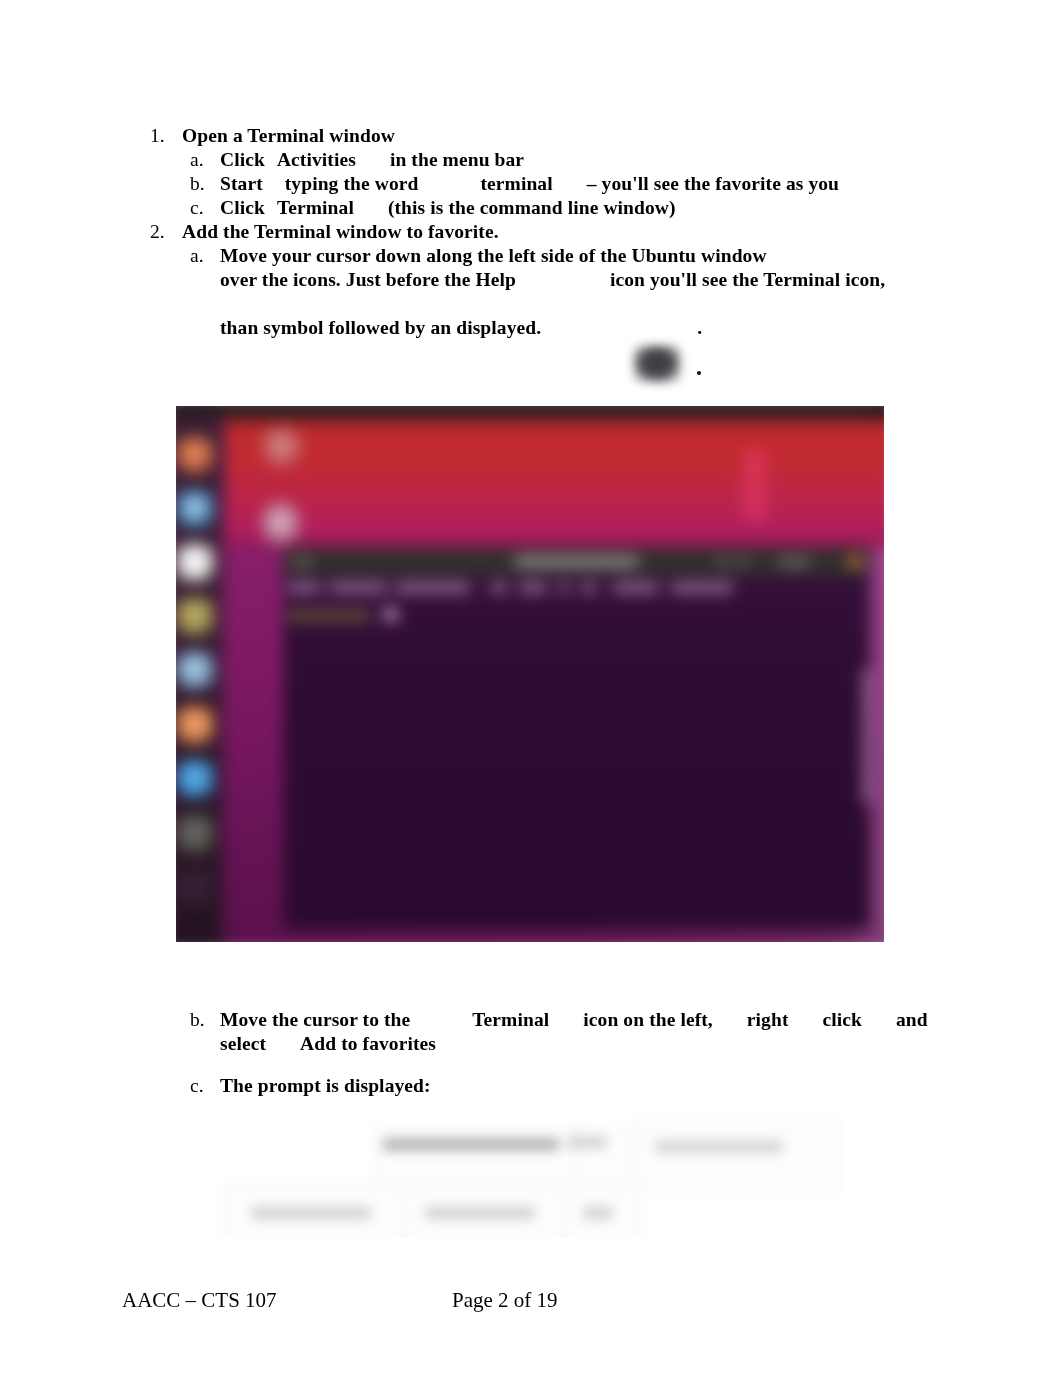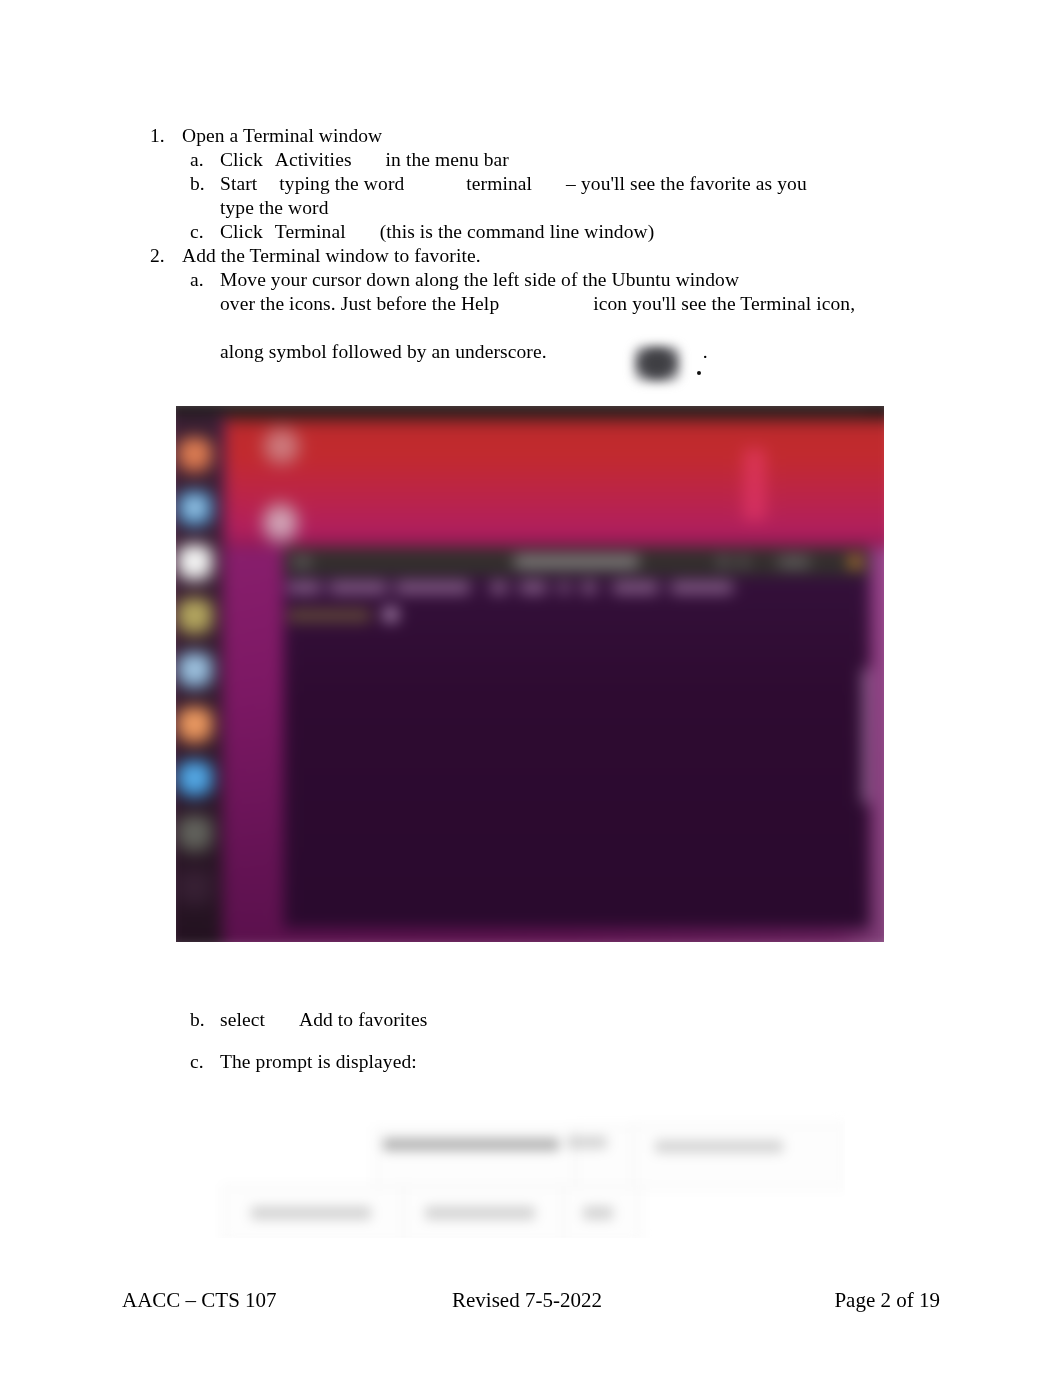--- a/index.html
+++ b/index.html
@@ -41,21 +41,21 @@
   .marker {
     flex: none;
     text-align: left;
   }
   .marker.num { width: 32px; }
   .marker.alpha { width: 30px; }
 
   .lvl1 { padding-left: 0; }
   .lvl2 { padding-left: 40px; }
 
-  .body-text { flex: 1; }
+  .body-text { flex: 1; font-weight: bold; }
 
   .wide-gap { display: inline-block; width: 22px; }
   .gap-sm { display: inline-block; width: 12px; }
   .gap-md { display: inline-block; width: 34px; }
   .gap-lg { display: inline-block; width: 62px; }
   .gap-xl { display: inline-block; width: 94px; }
 
   .hang { padding-left: 30px; }
 
   .spacer-row { height: 24px; }
@@ -282,24 +282,20 @@
         <span>Click</span><span class="gap-sm"></span><span>Activities</span><span class="gap-md"></span><span>in the menu bar</span>
       </span>
     </div>
 
     <div class="li lvl2">
       <span class="marker alpha">b.</span>
       <span class="body-text">
         <span>Start</span><span class="wide-gap"></span><span>typing the word</span><span class="gap-lg"></span><span>terminal</span><span class="gap-md"></span><span>– you'll see the favorite as you</span>
       </span>
     </div>
-    <div class="li lvl2">
-      <span class="marker alpha"></span>
-      <span class="body-text hang" style="padding-left:0">type the word</span>
-    </div>
 
     <div class="li lvl2">
       <span class="marker alpha">c.</span>
       <span class="body-text">
         <span>Click</span><span class="gap-sm"></span><span>Terminal</span><span class="gap-md"></span><span>(this is the command line window)</span>
       </span>
     </div>
 
     <div class="li lvl1">
       <span class="marker num">2.</span>
@@ -308,21 +304,21 @@
 
     <div class="li lvl2">
       <span class="marker alpha">a.</span>
       <span class="body-text">
         <div>Move your cursor down along the left side of the Ubuntu window</div>
         <div>
           <span>over the icons. Just before the Help</span><span class="gap-xl"></span><span>icon you'll see the Terminal icon,</span>
         </div>
         <div class="spacer-row"></div>
         <div>
-          <span>along symbol followed by an underscore.</span><span class="gap-xl"></span><span class="gap-lg"></span><span>.</span>
+          <span>than symbol followed by an displayed.</span><span class="gap-xl"></span><span class="gap-lg"></span><span>.</span>
         </div>
       </span>
     </div>
 
   </div>
 
   <div class="inline-term-icon"></div>
   <div class="inline-term-dot"></div>
 
   <div class="shot-wrap">
@@ -379,20 +375,23 @@
 
     </div>
   </div>
 
   <div class="list-block" style="top:1008px;">
 
     <div class="li lvl2">
       <span class="marker alpha">b.</span>
       <span class="body-text">
         <div>
+          <span>Move the cursor to the</span><span class="gap-lg"></span><span>Terminal</span><span class="gap-md"></span><span>icon on the left,</span><span class="gap-md"></span><span>right</span><span class="gap-md"></span><span>click</span><span class="gap-md"></span><span>and</span>
+        </div>
+        <div>
           <span>select</span><span class="gap-md"></span><span>Add to favorites</span>
         </div>
       </span>
     </div>
 
     <div class="li lvl2" style="margin-top:18px;">
       <span class="marker alpha">c.</span>
       <span class="body-text">The prompt is displayed:</span>
     </div>
 
@@ -411,17 +410,16 @@
       <div class="ps-txt light" style="left:352px; top:28px; width:40px; height:13px;"></div>
       <div class="ps-txt light" style="left:440px; top:32px; width:128px; height:13px;"></div>
       <div class="ps-txt light" style="left:36px; top:98px; width:120px; height:14px;"></div>
       <div class="ps-txt light" style="left:210px; top:98px; width:110px; height:14px;"></div>
       <div class="ps-txt light" style="left:368px; top:98px; width:30px; height:14px;"></div>
     </div>
   </div>
 
   <div class="footer">
     <div class="f-left">AACC – CTS 107</div>
-    <div class="f-mid">Revised 7-5-2022</div>
     <div class="f-right">Page 2 of 19</div>
   </div>
 
 </div>
 
 </body></html>

